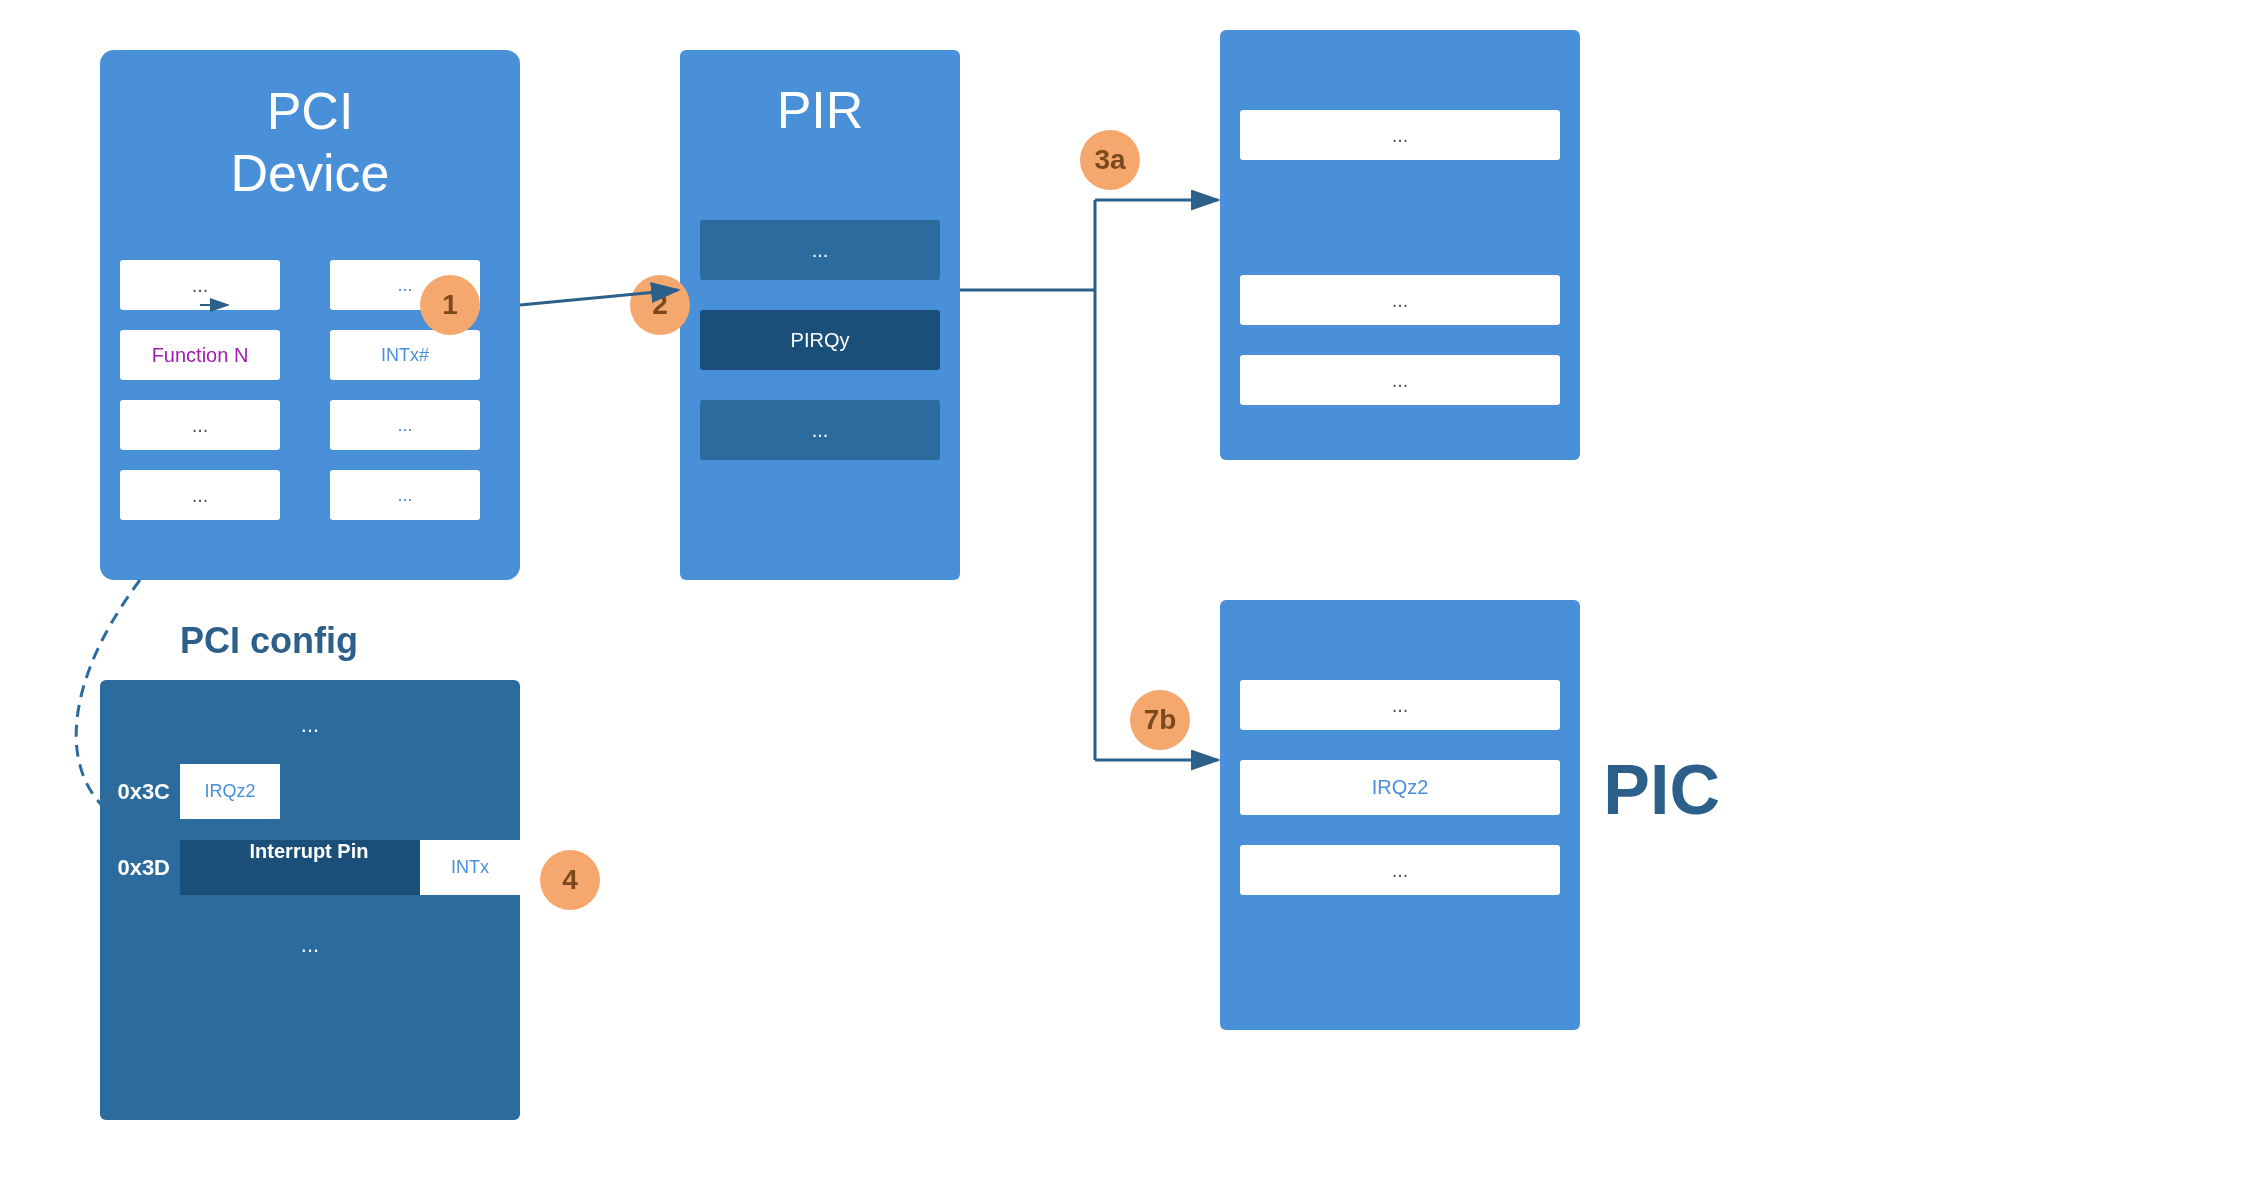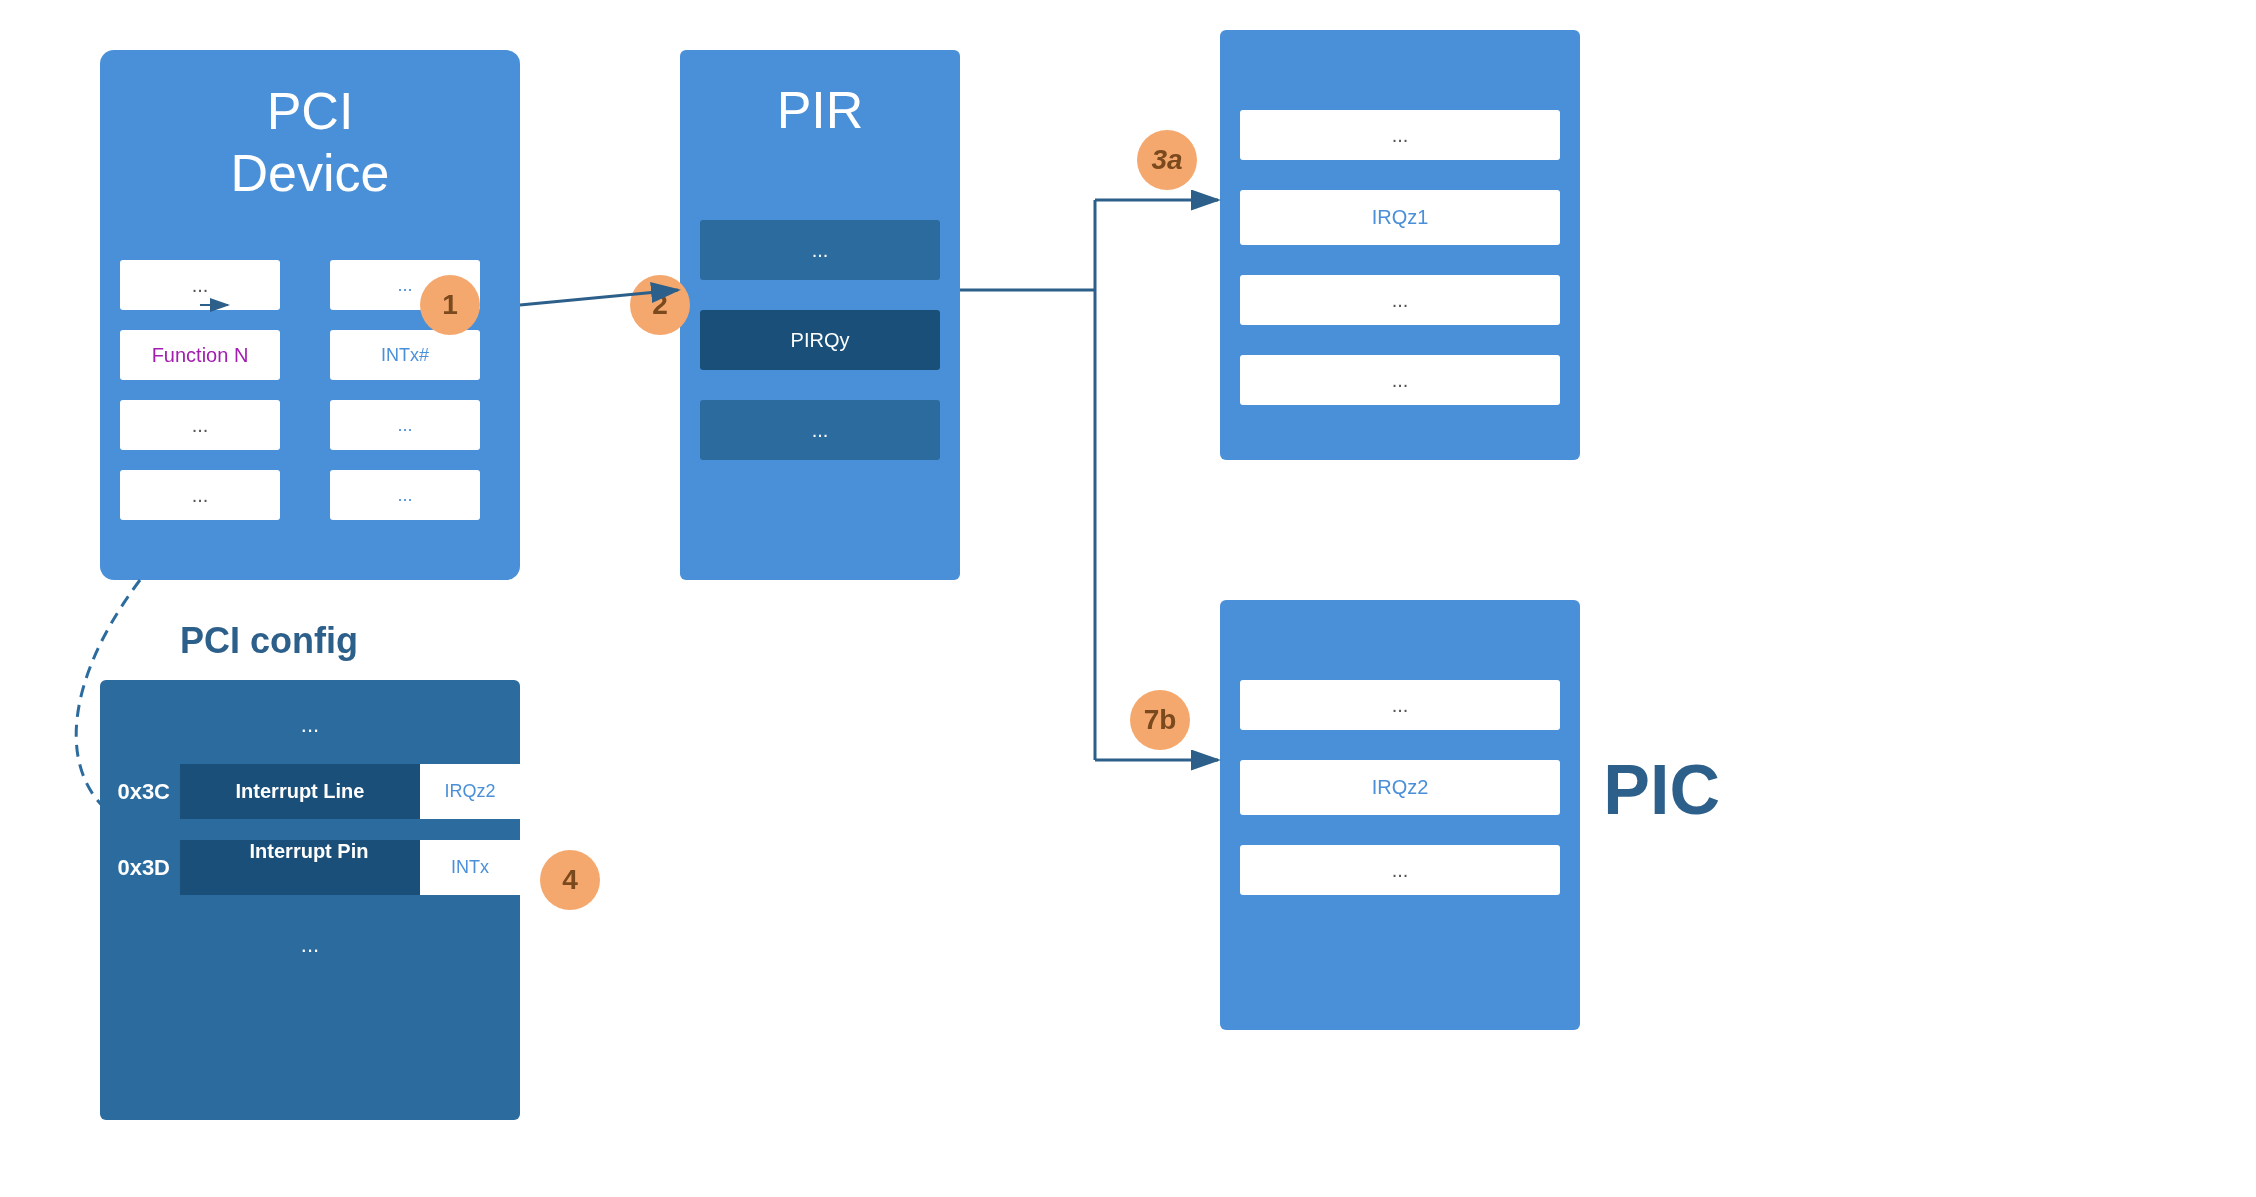--- a/index.html
+++ b/index.html
@@ -283,35 +283,32 @@
   <div class="badge" style="left:630px; top:275px;">
     <span>2</span>
   </div>
 
   <div class="ioapic-box">
 
     <div class="ioapic-row" style="left:20px;top:80px;width:320px;height:50px;">
       <span style="color:#555;font-size:20px;">...</span>
     </div>
 
-    <div class="ioapic-row" style="left:20px;top:160px;width:320px;height:55px;">
-      <span style="color:#4a90d9;font-size:20px;">IRQz1</span>
-    </div>
 
     <div class="ioapic-row" style="left:20px;top:245px;width:320px;height:50px;">
       <span style="color:#555;font-size:20px;">...</span>
     </div>
 
     <div class="ioapic-row" style="left:20px;top:325px;width:320px;height:50px;">
       <span style="color:#555;font-size:20px;">...</span>
     </div>
 
   </div>
 
-  <div class="badge" style="left:1137px; top:130px;font-style:italic;">
+  <div class="badge" style="left:1080px; top:130px;">
     <span>3a</span>
   </div>
 
   <div class="pic-box">
 
     <div class="ioapic-row" style="left:20px;top:80px;width:320px;height:50px;">
       <span style="color:#555;font-size:20px;">...</span>
     </div>
 
     <div class="ioapic-row" style="left:20px;top:160px;width:320px;height:55px;">
@@ -334,23 +331,20 @@
   <div class="pci-config-label">PCI config</div>
 
   <div class="pci-config-box">
 
     <div style="position:absolute;top:20px;left:0;width:100%;display:flex;justify-content:center;align-items:center;height:50px;">
       <span style="color:white;font-size:22px;">...</span>
     </div>
 
     <div class="config-row" style="top:90px;height:43px;">
       <span class="config-addr" style="color:white;font-size:22px;font-weight:bold;width:80px;text-align:right;padding-right:10px;">0x3C</span>
-      <div class="config-label-cell" style="height:55px;flex:1;background:#1a4f7a;display:flex;align-items:center;justify-content:center;">
-        <span class="config-label-text">Interrupt Line</span>
-      </div>
       <div class="config-value-cell" style="height:55px;width:100px;background:white;display:flex;align-items:center;justify-content:center;">
         <span class="config-value-text">IRQz2</span>
       </div>
     </div>
 
     <div class="config-row" style="top:160px;height:55px;">
       <span class="config-addr" style="color:white;font-size:22px;font-weight:bold;width:80px;text-align:right;padding-right:10px;">0x3D</span>
       <div class="config-label-cell" style="height:55px;flex:1;background:#1a4f7a;display:flex;align-items:flex-start;justify-content:center;padding-left:18px;">
         <span class="config-label-text">Interrupt Pin</span>
       </div>

